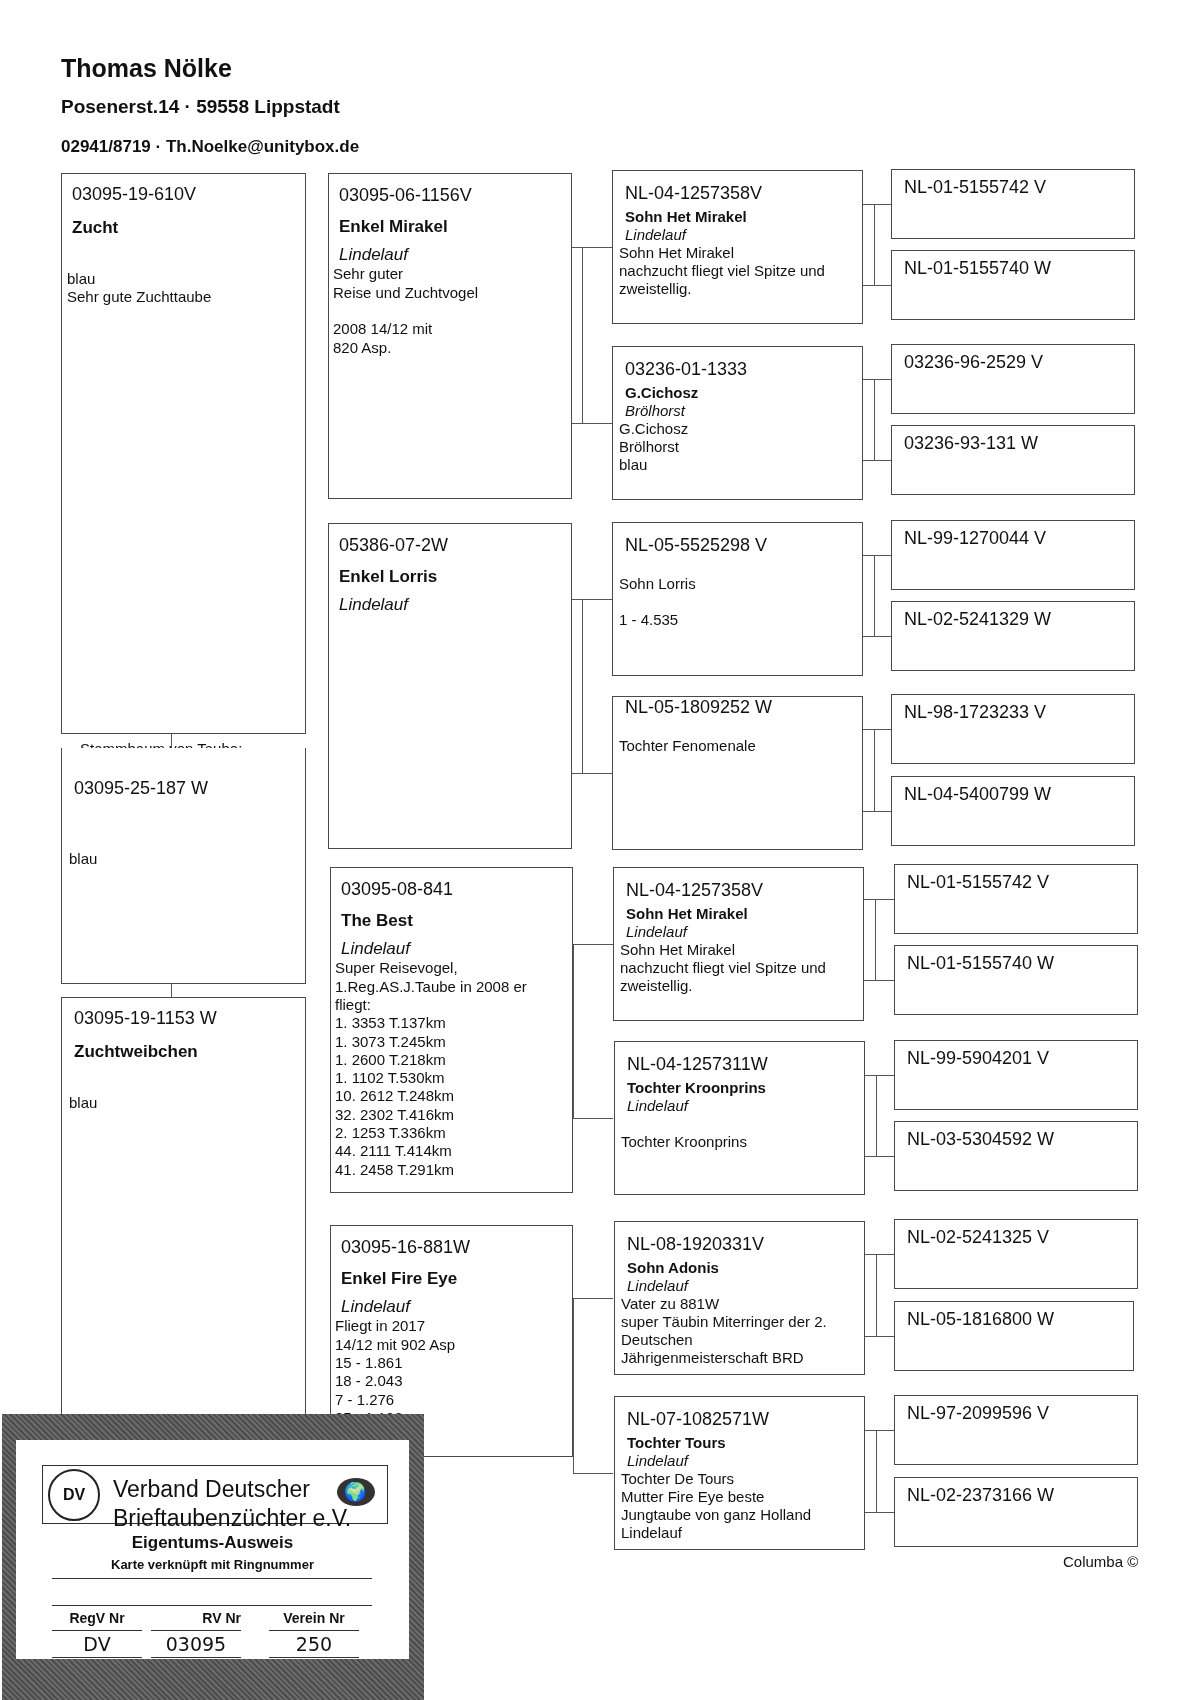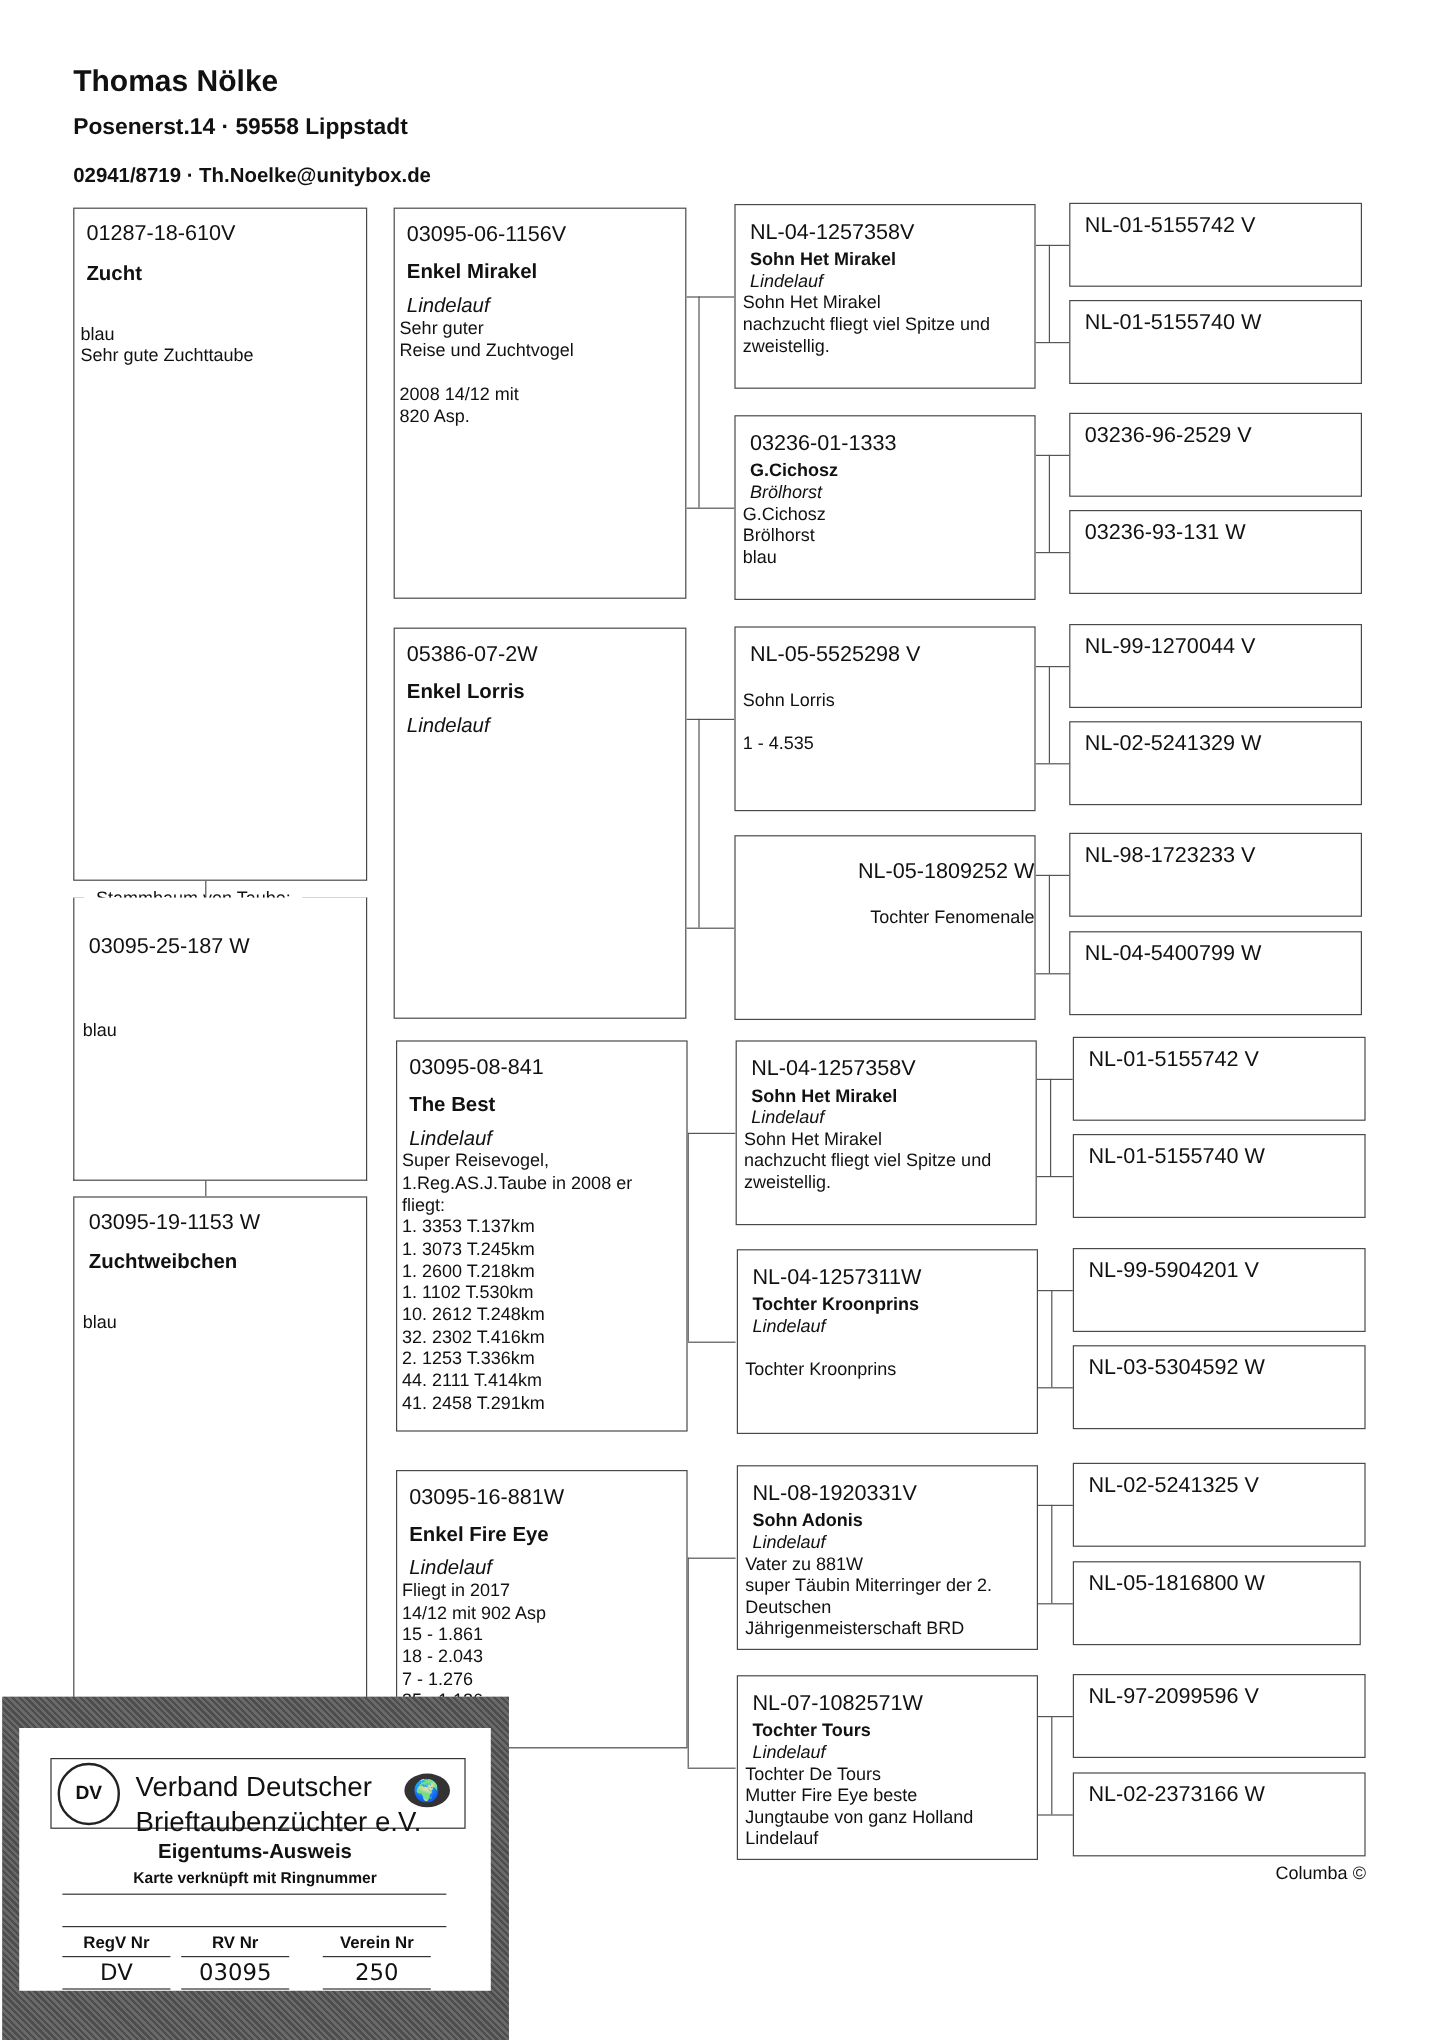--- a/index.html
+++ b/index.html
@@ -116,21 +116,21 @@
     <div class="line hl" style="left: 573px; top: 1118px; width: 40px;"></div>
     <div class="line vl" style="left: 573px; top: 944px; height: 174px;"></div>
     <div class="line hl" style="left: 573px; top: 1298px; width: 40px;"></div>
     <div class="line hl" style="left: 573px; top: 1473px; width: 40px;"></div>
     <div class="line vl" style="left: 573px; top: 1298px; height: 175px;"></div>
     <div class="line vl" style="left: 171px; top: 734px; height: 14px;"></div>
     <div class="line vl" style="left: 171px; top: 984px; height: 13px;"></div>
   </div>
 
 <div class="box" style="left:61px;top:173px;width:245px;height:561px;padding:10px 0 0 10px;">
-  <span class="ring">01287-18-610V</span>
+  <span class="ring">03095-19-610V</span>
   <span class="nm" style="margin-top:12px">Zucht</span>
   <span class="desc" style="margin-top:32px;margin-left:-5px;font-size:15px">blau
 Sehr gute Zuchttaube</span>
 </div>
 
 <div class="legend">
   <span style="display:inline-block;width:8px;height:1px;background:#555;margin-right:10px"></span>
   <span>Stammbaum von Taube:</span>
   <span style="flex:1;height:1px;background:#555;margin-left:10px"></span>
 </div>
@@ -210,21 +210,21 @@
 Brölhorst
 blau</span>
     </div>
     <div class="box g3" style="left:612px;top:522px;width:251px;height:154px;padding:12px 0 0 12px;overflow:hidden;">
       <span class="ring">NL-05-5525298 V</span>
       <span class="desc" style="margin-left:-6px">
 Sohn Lorris
 
 1  -  4.535</span>
     </div>
-    <div class="box g3" style="left:612px;top:696px;width:251px;height:154px;padding:19px 0 0 12px;overflow:hidden;text-align:right;">
+    <div class="box g3" style="left:612px;top:696px;width:251px;height:154px;padding:0 0 0 12px;overflow:hidden;">
       <span class="ring">NL-05-1809252 W</span>
       <span class="desc" style="margin-left:-6px">
 Tochter Fenomenale</span>
     </div>
     <div class="box g3" style="left:613px;top:867px;width:251px;height:154px;padding:12px 0 0 12px;overflow:hidden;">
       <span class="ring">NL-04-1257358V</span>
       <span class="nm" style="margin-top:3px">Sohn Het Mirakel</span>
       <span class="loc">Lindelauf</span>
       <span class="desc" style="margin-left:-6px">Sohn Het Mirakel
 nachzucht fliegt viel Spitze und
@@ -322,21 +322,21 @@
     </div>
     <div class="card-title">Eigentums-Ausweis</div>
     <div class="card-sub">Karte verknüpft mit Ringnummer</div>
     <div class="card-rule" style="left:36px;top:138px;width:320px"></div>
     <div class="card-rule" style="left:36px;top:165px;width:320px"></div>
     <div id="card-cols">
         <div class="card-col-h" style="left: 36px; width: 90px;">RegV Nr</div>
         <div class="card-rule" style="left: 36px; top: 190px; width: 90px;"></div>
         <div class="card-col-v" style="left: 36px; width: 90px;">DV</div>
         <div class="card-rule" style="left: 36px; top: 217px; width: 90px;"></div>
-        <div class="card-col-h" style="left: 135px; width: 90px;">RV Nr</div>
+        <div class="card-col-h" style="left: 135px; width: 90px; text-align: right;">RV Nr</div>
         <div class="card-rule" style="left: 135px; top: 190px; width: 90px;"></div>
         <div class="card-col-v" style="left: 135px; width: 90px;">03095</div>
         <div class="card-rule" style="left: 135px; top: 217px; width: 90px;"></div>
         <div class="card-col-h" style="left: 253px; width: 90px;">Verein Nr</div>
         <div class="card-rule" style="left: 253px; top: 190px; width: 90px;"></div>
         <div class="card-col-v" style="left: 253px; width: 90px;">250</div>
         <div class="card-rule" style="left: 253px; top: 217px; width: 90px;"></div>
       </div>
   </div>
 </div>

